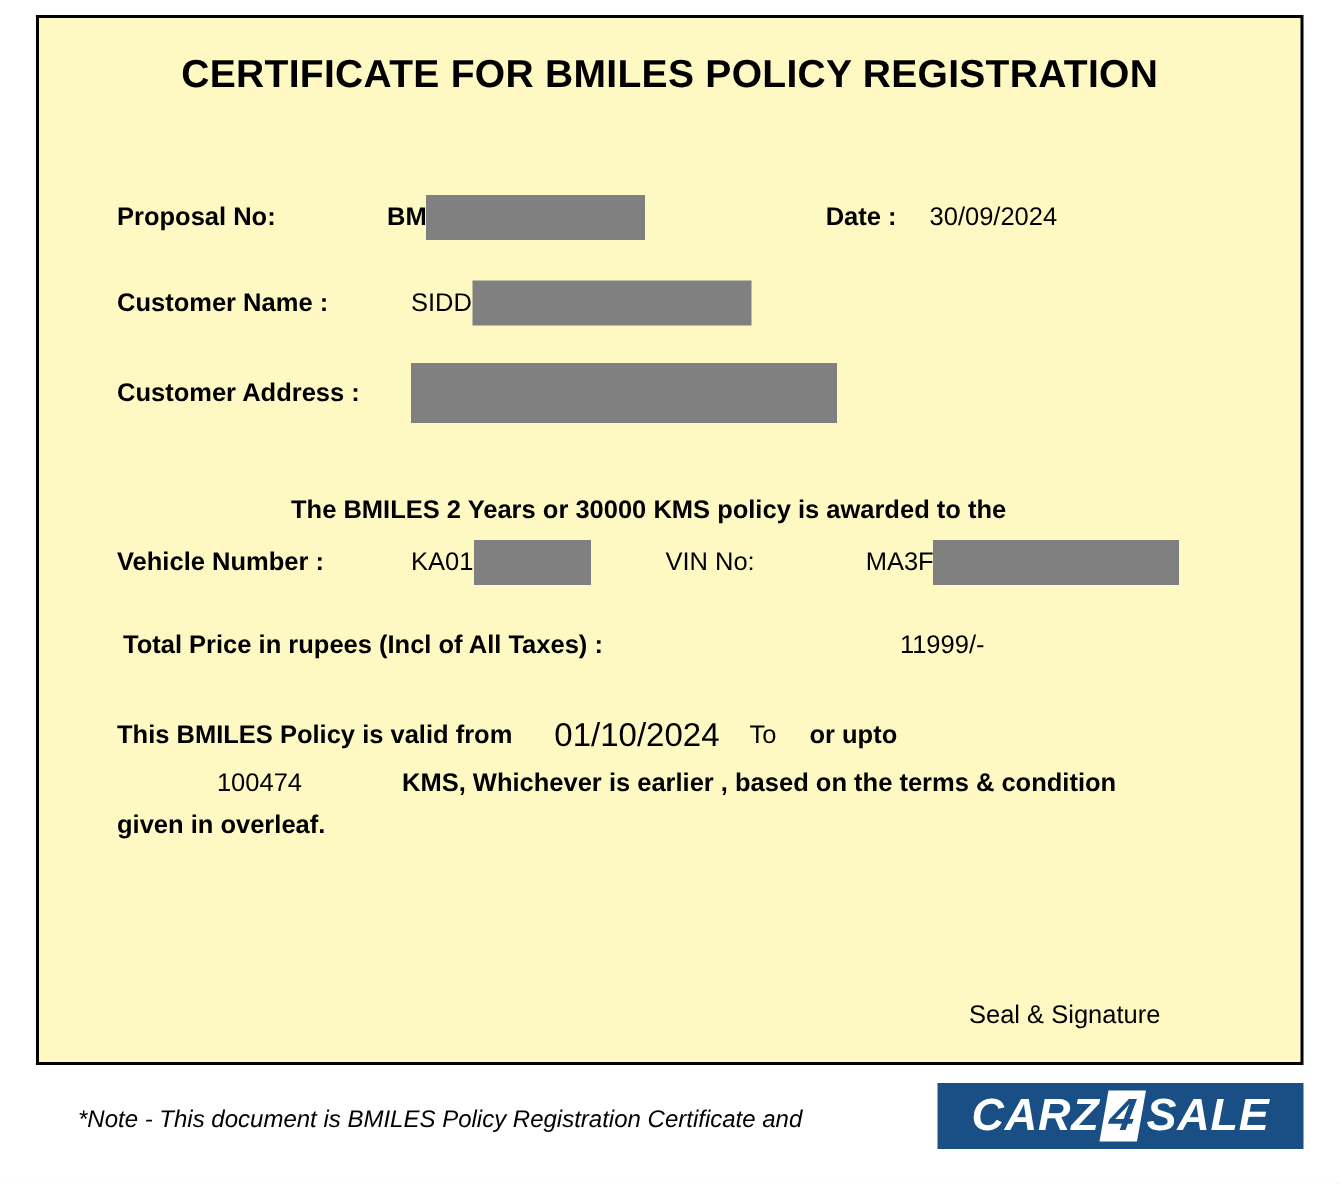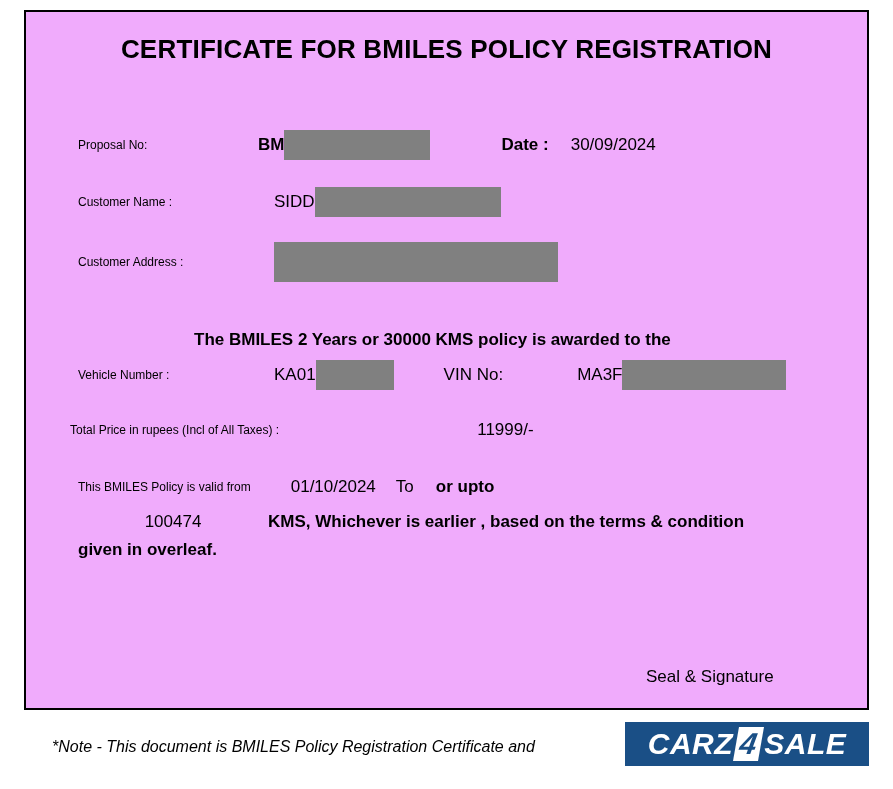--- a/index.html
+++ b/index.html
@@ -21,21 +21,21 @@
     height: 789px;
   }
   .certificate {
     position: absolute;
     left: 24px;
     top: 10px;
     width: 845px;
     height: 700px;
     border: 2px solid #000000;
     box-sizing: border-box;
-    background: #f0abfc;
+    background: #fef9c3;
   }
   .cert-title {
     text-align: center;
     font-size: 26px;
     font-weight: bold;
     letter-spacing: 0.2px;
     margin-top: 22px;
   }
 
   
@@ -45,31 +45,31 @@
     vertical-align: middle;
     height: 30px;
   }
 
   .row {
     position: absolute;
     display: flex;
     align-items: center;
   }
   .label-b {
-    font-weight: normal;
-    font-size: 12px;
+    font-weight: bold;
+    font-size: 17px;
     white-space: nowrap;
   }
 
   
   #row-proposal { left: 52px; top: 118px; width: 760px; }
   #row-proposal .label-b { width: 180px; }
   #row-proposal .prefix { font-weight: bold; font-size: 17px; }
   #row-proposal .redact { width: 146px; margin-left: 0px; }
-  #row-proposal .date-label { font-weight: bold; font-size: 17px; margin-left: 71px; }
+  #row-proposal .date-label { font-weight: bold; font-size: 17px; margin-left: 120px; }
   #row-proposal .date-value { font-size: 17px; margin-left: 22px; }
 
   
   #row-custname { left: 52px; top: 175px; width: 760px; }
   #row-custname .label-b { width: 196px; }
   #row-custname .prefix { font-size: 17px; }
   #row-custname .redact { width: 186px; }
 
   
   #row-custaddr { left: 52px; top: 230px; width: 760px; }
@@ -86,28 +86,28 @@
   
   #row-vehicle { left: 52px; top: 348px; width: 780px; }
   #row-vehicle .label-b { width: 196px; }
   #row-vehicle .prefix { font-size: 17px; }
   #row-vehicle .redact-1 { width: 78px; }
   #row-vehicle .vin-label { font-weight: normal; font-size: 17px; margin-left: 50px; }
   #row-vehicle .vin-prefix { font-size: 17px; margin-left: 74px; }
   #row-vehicle .redact-2 { width: 164px; }
 
   
-  #row-price { left: 44px; top: 408px; width: 780px; }
+  #row-price { left: 56px; top: 408px; width: 780px; }
   #row-price .label-b { width: 0; }
   #row-price .price-value { font-size: 17px; margin-left: 198px; }
 
   
   #row-valid { left: 52px; top: 465px; width: 800px; }
   #row-valid .label-b { }
-  #row-valid .from-date { font-size: 17px; margin-left: 40px; }
+  #row-valid .from-date { font-size: 22px; margin-left: 28px; }
   #row-valid .to-word { font-size: 17px; margin-left: 20px; }
   .to-box {
     margin-left: 22px;
     border: 3px solid #1f9d4e;
     padding: 4px 16px;
     font-size: 17px;
     line-height: 20px;
   }
   #row-valid .orupto { font-weight: bold; font-size: 17px; margin-left: 22px; }
 

